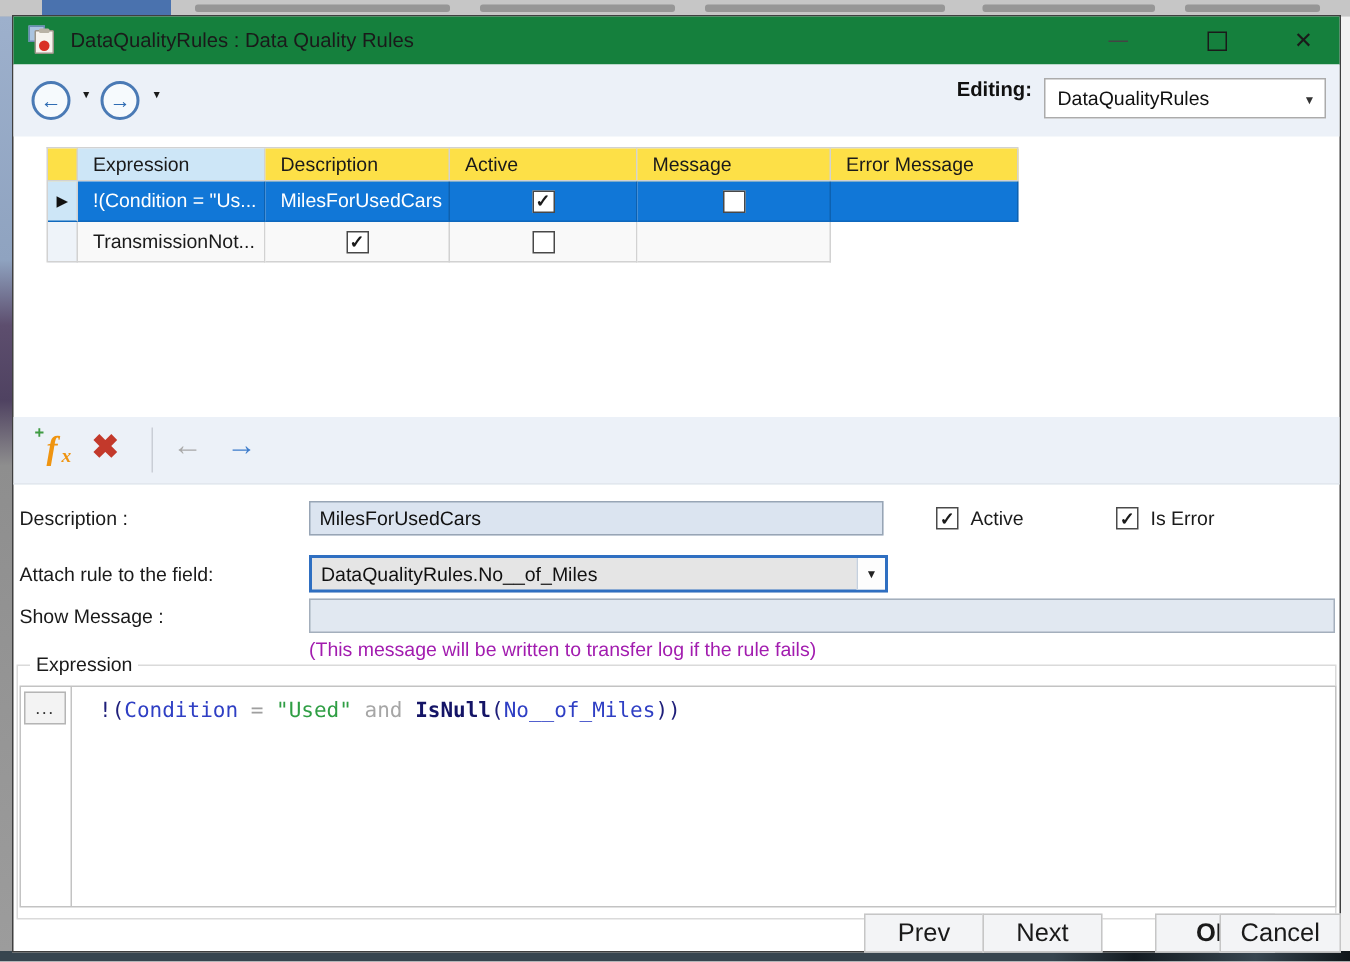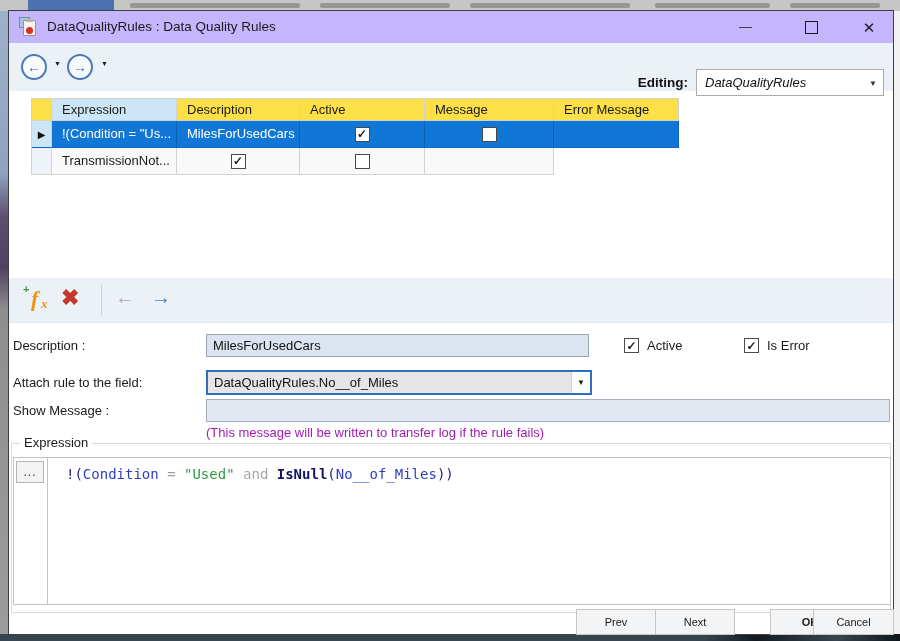--- a/index.html
+++ b/index.html
@@ -14,44 +14,44 @@
     background:linear-gradient(#9db0cc 0%, #8fa3c0 26%, #5d4e6e 33%, #4f4261 41%, #8e8e8e 48%, #9c9c9c 100%); }
   .bd-right { position:absolute; left:894px; top:11px; width:6px; height:624px; background:#f2f2f2; }
   .bd-bottom { position:absolute; left:0; top:634px; width:900px; height:7px;
     background:linear-gradient(90deg,#37454f 0%,#37454f 78%,#141b21 84%,#37454f 93%,#10161a 100%); }
 
   
   .dialog { position:absolute; left:8px; top:10px; width:886px; height:625px;
     background:#fff; border:1px solid #3f3f3f; }
 
   
-  .titlebar { position:absolute; left:0; top:0; width:100%; height:32px; background:#c4b5fd; }
+  .titlebar { position:absolute; left:0; top:0; width:100%; height:32px; background:#15803d; }
   .app-icon { position:absolute; left:10px; top:6px; width:20px; height:20px; }
   .app-icon .back-page { position:absolute; left:0; top:0; width:11px; height:11px; background:#aac4e0; border:1px solid #6b8cb5; }
   .app-icon .front-page { position:absolute; left:4px; top:3px; width:13px; height:16px; background:#f6f3ee; border:1px solid #9a9488; border-radius:1px; }
   .app-icon .clip { position:absolute; left:7px; top:2px; width:7px; height:3px; background:#b9b2a5; border-radius:1px; }
   .app-icon .dot { position:absolute; left:7px; top:10px; width:7px; height:7px; background:#d93025; border-radius:50%; }
   .title-text { position:absolute; left:38px; top:0; height:32px; line-height:32px; font-size:13.5px; color:#1a1a1a; }
   .win-btn { position:absolute; top:3px; width:30px; height:26px; display:flex; align-items:center; justify-content:center; color:#1a1a1a; }
   .wb-min { left:721px; } .wb-max { left:787px; } .wb-close { left:845px; }
   .glyph-min { width:13px; height:1px; background:#444; }
   .glyph-max { width:13px; height:13px; border:1px solid #1a1a1a; background:transparent; }
   .glyph-close { font-size:15px; line-height:1; color:#1a1a1a; }
 
   
   .navstrip { position:absolute; left:0; top:32px; width:100%; height:48px; background:#ecf1f8; }
   .nav-circle { position:absolute; top:11px; width:26px; height:26px; border:2px solid #4a7ab5; border-radius:50%;
     background:#f6fafd; color:#2f6cb3; font-weight:bold; font-size:14px; display:flex; align-items:center; justify-content:center; }
   .nc-back { left:12px; } .nc-fwd { left:58px; }
   .nav-caret { position:absolute; top:17px; font-size:7px; color:#1a1a1a; }
   .cr1 { left:45px; } .cr2 { left:92px; }
-  .editing-wrap { position:absolute; right:9px; top:9px; height:27px; display:flex; align-items:center;margin-top:17px; }
+  .editing-wrap { position:absolute; right:9px; top:9px; height:27px; display:flex; align-items:flex-start; }
   .editing-label { font-size:13.5px; color:#111; margin-right:8px; font-weight:bold; font-weight:600; }
   .editing-combo { position:relative; width:188px; height:27px; background:#fff; border:1px solid #ababab; }
-  .editing-combo .val { position:absolute; left:8px; top:0; height:25px; line-height:25px; font-size:13px; color:#111;font-style:italic; }
+  .editing-combo .val { position:absolute; left:8px; top:0; height:25px; line-height:25px; font-size:13px; color:#111; }
   .editing-combo .arrow { position:absolute; right:6px; top:9px; font-size:8px; color:#333; }
 
   
   .grid { position:absolute; left:22px; top:87px; border-top:1px solid #d2d2d2; border-left:1px solid #d2d2d2; }
   .grid-row { display:grid; grid-template-columns:20px 125px 123px 125px 129px 125px; }
   .gc { border-right:1px solid #d2d2d2; border-bottom:1px solid #d2d2d2; font-size:13px; color:#1a1a1a;
     overflow:hidden; white-space:nowrap; }
   .hdr .gc { height:22px; line-height:21px; padding-left:10px; background:#fde047; }
   .hdr .gc.ind { padding:0; }
   .hdr .gc.hl { background:#cde6f7; }
@@ -102,21 +102,21 @@
   .editor { position:absolute; left:4px; top:446px; width:878px; height:148px; border:1px solid #c3c3c3; background:#fff; display:flex; }
   .editor-gutter { width:34px; border-right:1px solid #c3c3c3; background:#fff; }
   .ellipsis-btn { margin:3px 2px; width:28px; height:22px; background:#f3f3f3; border:1px solid #b5b5b5;
     display:flex; align-items:center; justify-content:center; font-size:12px; color:#333; letter-spacing:1px; }
   .editor-code { flex:1; padding:8px 0 0 18px; font-family:"DejaVu Sans Mono", monospace; font-size:14px; white-space:pre; }
   .tok { white-space:pre; }
   .tok.b { font-weight:bold; }
 
   
   .fbtn { position:absolute; top:598px; width:80px; height:26px; background:#f3f4f6; border:1px solid #c6c6c6;
-    font-size:11px; color:#1a1a1a; display:flex; align-items:center; justify-content:center; }
+    font-size:17px; color:#1a1a1a; display:flex; align-items:center; justify-content:center; }
 </style>
 </head>
 <body>
 
 <div class="bd-top">
   <div class="tab"></div>
   <div class="blur" style="left:130px;width:170px;"></div>
   <div class="blur" style="left:320px;width:130px;"></div>
   <div class="blur" style="left:470px;width:160px;"></div>
   <div class="blur" style="left:655px;width:115px;"></div>

